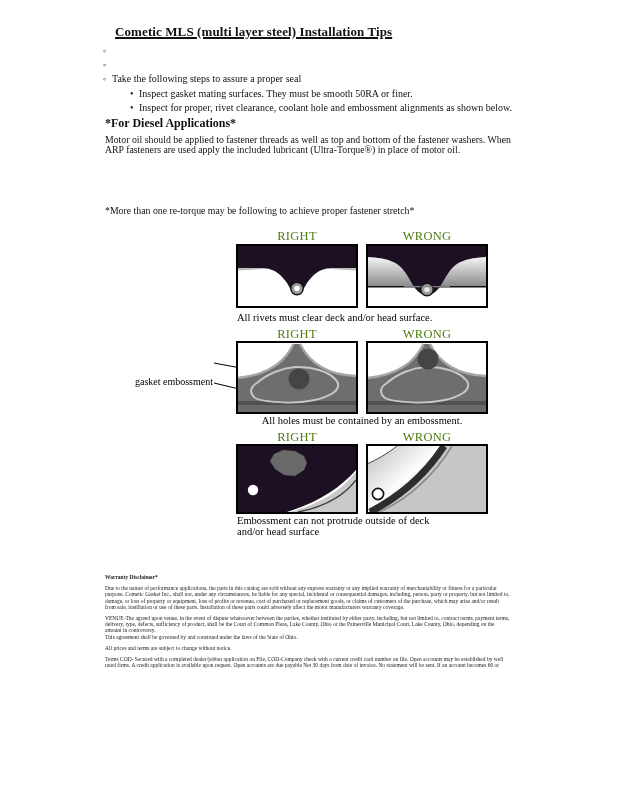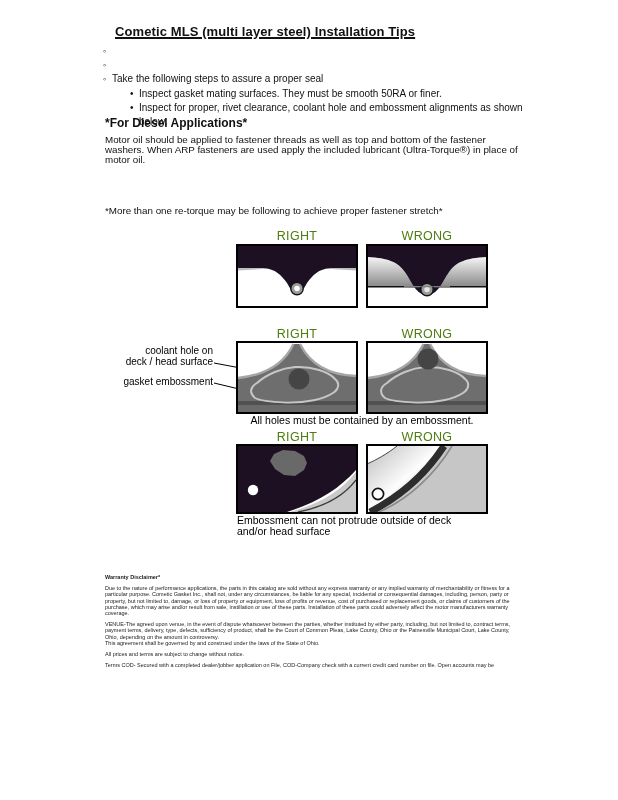--- a/index.html
+++ b/index.html
@@ -1,18 +1,18 @@
 <!DOCTYPE html>
 <html><head>
 <meta charset="utf-8">
 <style>
   html,body{margin:0;padding:0;background:#ffffff;}
   #page{
     position:relative;width:618px;height:668px;background:#ffffff;
-    font-family:Liberation Sans, sans-serif;color:#111;
+    font-family:Liberation Serif, serif;color:#111;
     overflow:hidden;
   }
   .abs{position:absolute;}
   
   .title{
     left:115px;top:24px;font-size:13px;font-weight:bold;
     text-decoration:underline;text-decoration-thickness:1.5px;letter-spacing:.1px;
   }
   
   .bullets{left:103px;top:44px;width:430px;font-size:10px;line-height:14.2px;}
@@ -97,28 +97,25 @@
       <rect width="118" height="60" fill="#ffffff"></rect>
       <rect x="0" y="11" width="118" height="29" fill="url(#g1)"></rect>
       <line x1="0" y1="40.7" x2="118" y2="40.7" stroke="#111" stroke-width="1.4"></line>
       <path d="M0,0 H118 V11 C98,12 88,16 81,26 C74,36 70,49 59,49 C48,49 44,36 37,26 C30,16 20,12 0,11 Z" fill="#1c1022"></path>
       <line x1="36" y1="40.7" x2="82" y2="40.7" stroke="#9e9e9e" stroke-width="1.1"></line>
       <circle cx="59" cy="43.5" r="6.2" fill="#9c9c9c" stroke="#151515" stroke-width="1.4"></circle>
       <circle cx="59" cy="43.5" r="2.7" fill="#e6e6e6"></circle>
       <line x1="53" y1="40.7" x2="65" y2="40.7" stroke="#777" stroke-width="1"></line>
     </svg>
   </div>
+  <div class="abs cap" style="left:237px;top:312px">All rivets must clear deck and/or head surface.</div>
 
   <div class="abs dlabel bx1" style="top:327px">RIGHT</div>
   <div class="abs dlabel bx2" style="top:327px">WRONG</div>
 
-  <div class="abs ann" style="left:115px;top:346px;width:98px">
-    <div>coolant hole on</div>
-    <div>deck / head surface</div>
-  </div>
   <div class="abs ann" style="left:115px;top:377px;width:98px">
     <div>gasket embossment</div>
   </div>
   <svg class="abs" style="left:110px;top:330px" width="250" height="100">
     <line x1="104" y1="33" x2="189" y2="49" stroke="#000" stroke-width="1"></line>
     <line x1="104" y1="53" x2="150" y2="64" stroke="#000" stroke-width="1"></line>
   </svg>
 
   <div class="abs dbox r2 bx1">
     <svg width="118" height="69" viewBox="0 0 118 69">

